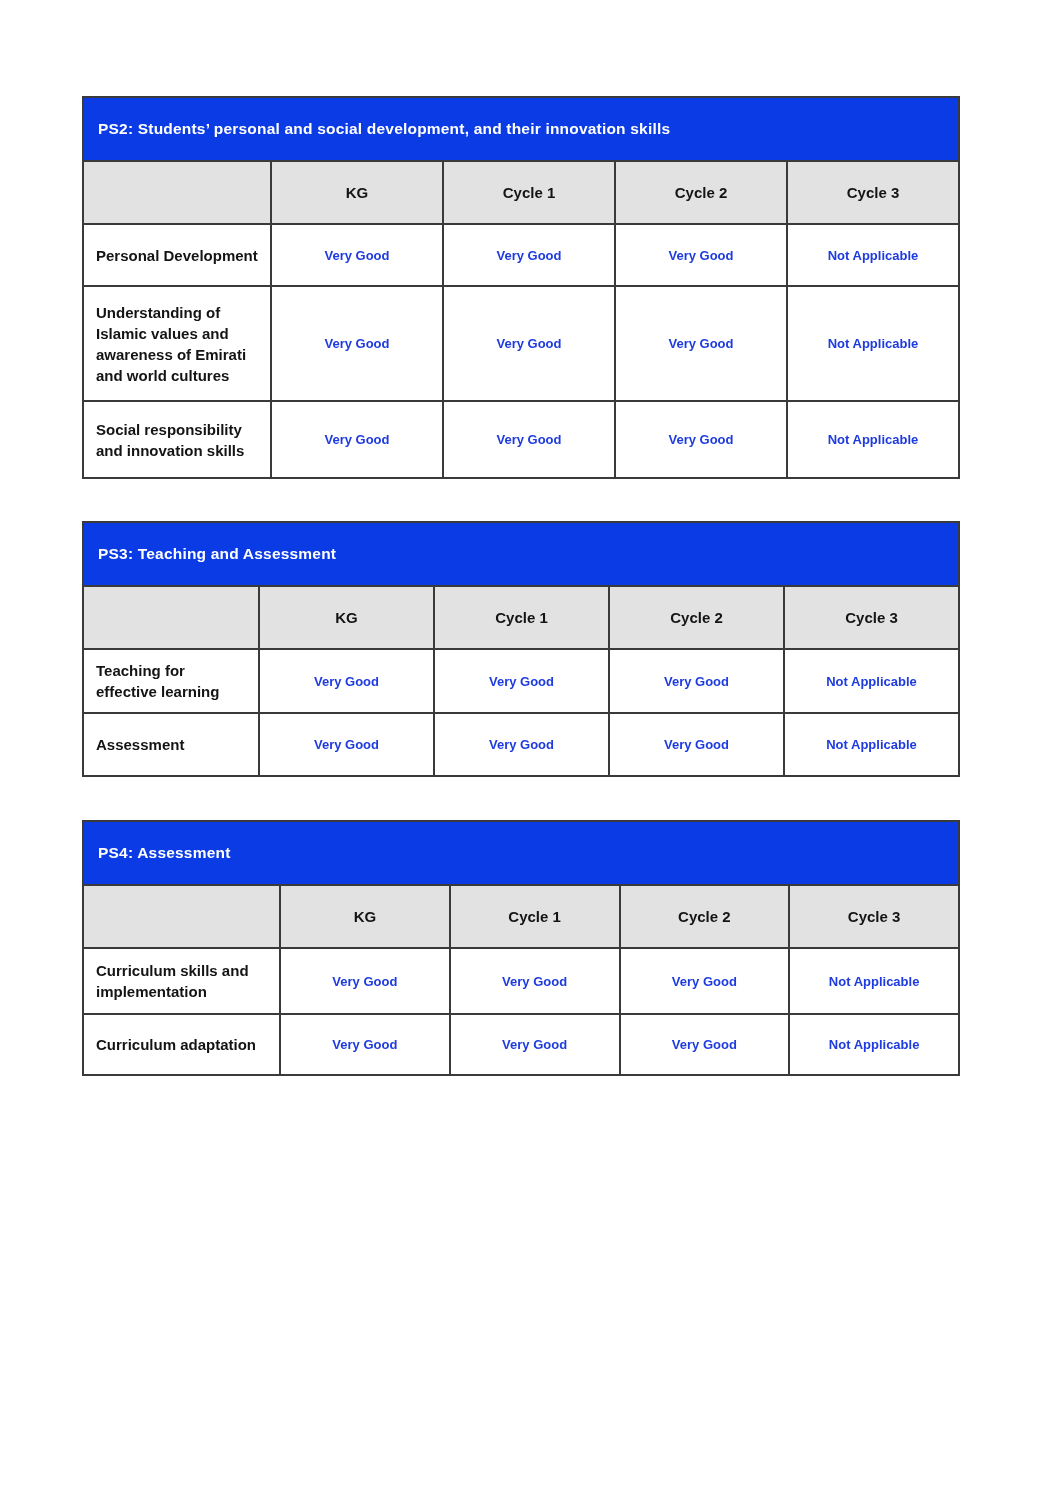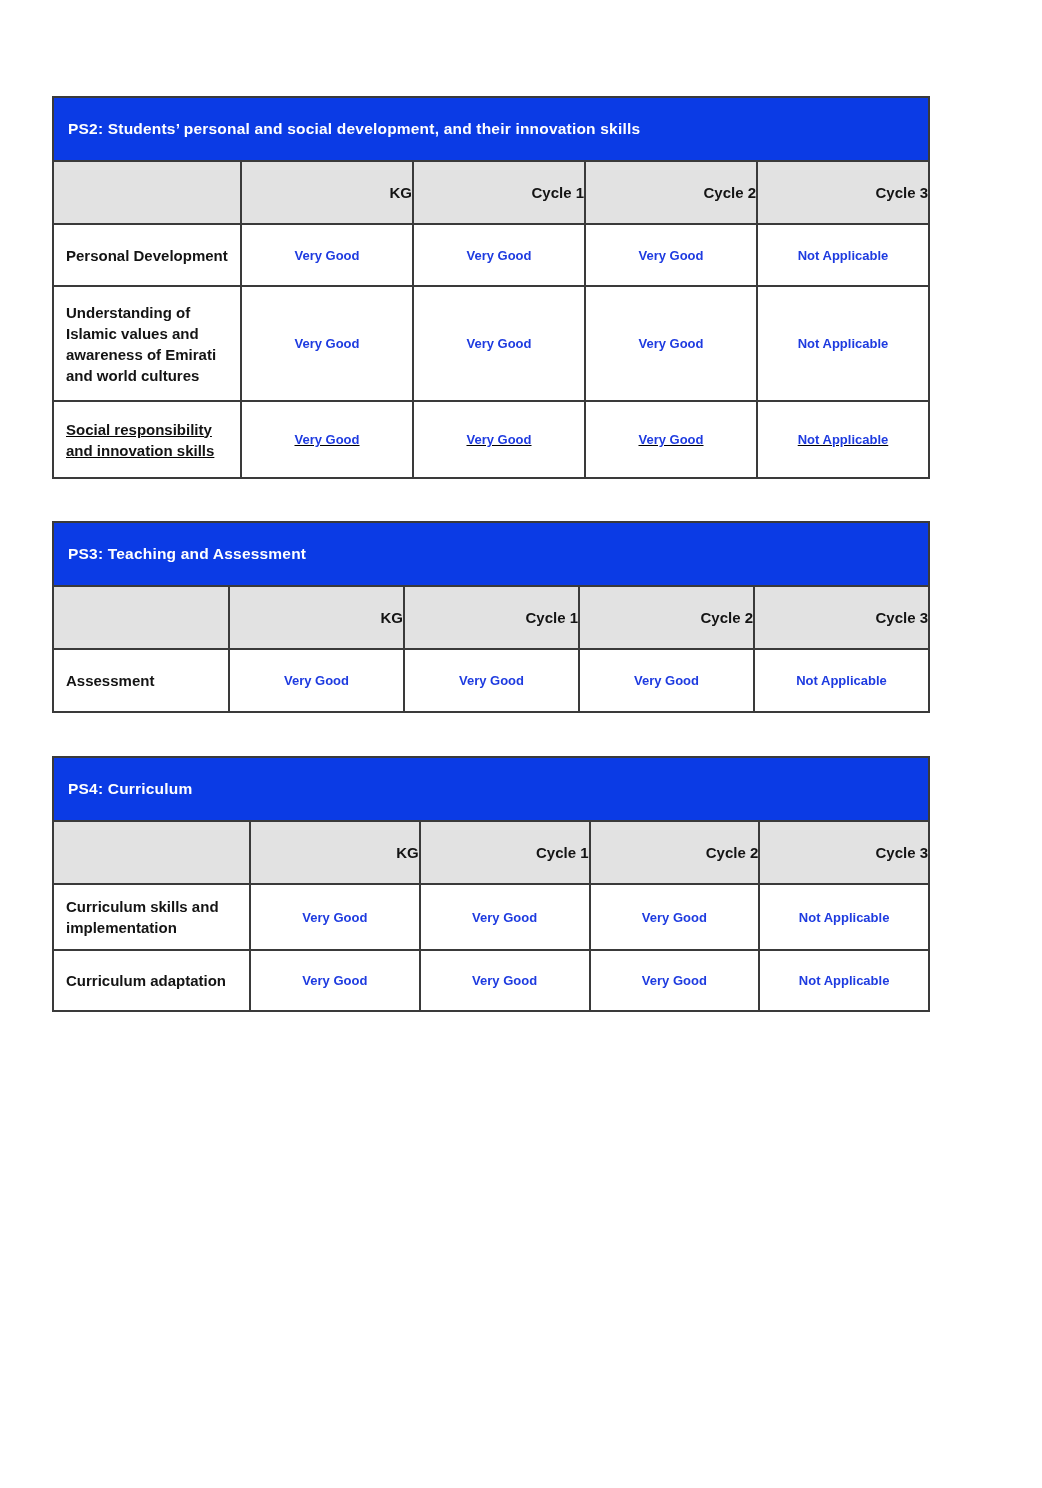--- a/index.html
+++ b/index.html
@@ -12,21 +12,21 @@
     --page-bg:#ffffff;
   }
   *{box-sizing:border-box;margin:0;padding:0;}
   html,body{
     width:1042px;height:1488px;
     background:var(--page-bg);
     font-family:"Liberation Sans", sans-serif;
   }
   .page{
     width:1042px;height:1440px;
-    padding:96px 82px 0 52px;
+    padding:96px 82px 0 82px;
     background:var(--page-bg);
   }
   table.rating-table{
     width:878px;
     border-collapse:collapse;
     table-layout:fixed;
   }
   table.rating-table td,
   table.rating-table th{
     border:2px solid var(--border-dark);
@@ -40,21 +40,21 @@
     font-weight:bold;
     letter-spacing:.2px;
     padding:8px 14px;
     height:64px;
   }
   .col-header{
     background:var(--header-gray);
     color:var(--label-black);
     font-size:15px;
     font-weight:bold;
-    text-align:right;
+    text-align:center;
     height:63px;
   }
   .row-label{
     color:var(--label-black);
     font-size:15px;
     font-weight:600;
     text-align:left;
     padding:8px 10px 8px 12px;
     line-height:1.4;
     background:#ffffff;
@@ -64,21 +64,21 @@
     font-size:13px;
     font-weight:bold;
     text-align:center;
     background:#ffffff;
   }
   
   .t1 .label-col{width:188px;}
   .t2 .label-col{width:176px;}
   .t3 .label-col{width:197px;}
   
-  .t1 .r0{height:62px;margin-top:30px;} .t1 .r1{height:115px;margin-top:40px;} .t1 .r2{height:77px;text-decoration:underline;}
+  .t1 .r0{height:62px;margin-top:30px;} .t1 .r1{height:115px;margin-top:40px;} .t1 .r2{height:77px;}
   .t2 .hdr{height:62px;} .t2 .r0{height:64px;} .t2 .r1{height:63px;}
   .t3 .hdr{height:61px;} .t3 .r0{height:66px;} .t3 .r1{height:61px;border-radius:20px;}
   .gap1{height:42px;}
   .gap2{height:43px;}
 </style>
 </head>
 <body>
 
 <div class="page">
 
@@ -139,20 +139,27 @@
         <tr>
       <th class="title-cell" colspan="5">PS3: Teaching and Assessment</th>
     </tr>
     <tr class="hdr">
       <th class="col-header"></th>
       <th class="col-header">KG</th>
       <th class="col-header">Cycle 1</th>
       <th class="col-header">Cycle 2</th>
       <th class="col-header">Cycle 3</th>
     </tr>
+    <tr class="r0">
+      <td class="row-label">Teaching for effective learning</td>
+      <td class="rating-cell">Very Good</td>
+      <td class="rating-cell">Very Good</td>
+      <td class="rating-cell">Very Good</td>
+      <td class="rating-cell">Not Applicable</td>
+    </tr>
     <tr class="r1">
       <td class="row-label">Assessment</td>
       <td class="rating-cell">Very Good</td>
       <td class="rating-cell">Very Good</td>
       <td class="rating-cell">Very Good</td>
       <td class="rating-cell">Not Applicable</td>
     </tr>
   </tbody>
     </table>
 
@@ -161,21 +168,21 @@
   <table class="rating-table t3">
     <colgroup>
         <col class="label-col">
         <col>
         <col>
         <col>
         <col>
       </colgroup>
     <tbody>
         <tr>
-      <th class="title-cell" colspan="5">PS4: Curriculum</th>
+      <th class="title-cell" colspan="5">PS4: Assessment</th>
     </tr>
     <tr class="hdr">
       <th class="col-header"></th>
       <th class="col-header">KG</th>
       <th class="col-header">Cycle 1</th>
       <th class="col-header">Cycle 2</th>
       <th class="col-header">Cycle 3</th>
     </tr>
     <tr class="r0">
       <td class="row-label">Curriculum skills and implementation</td>

